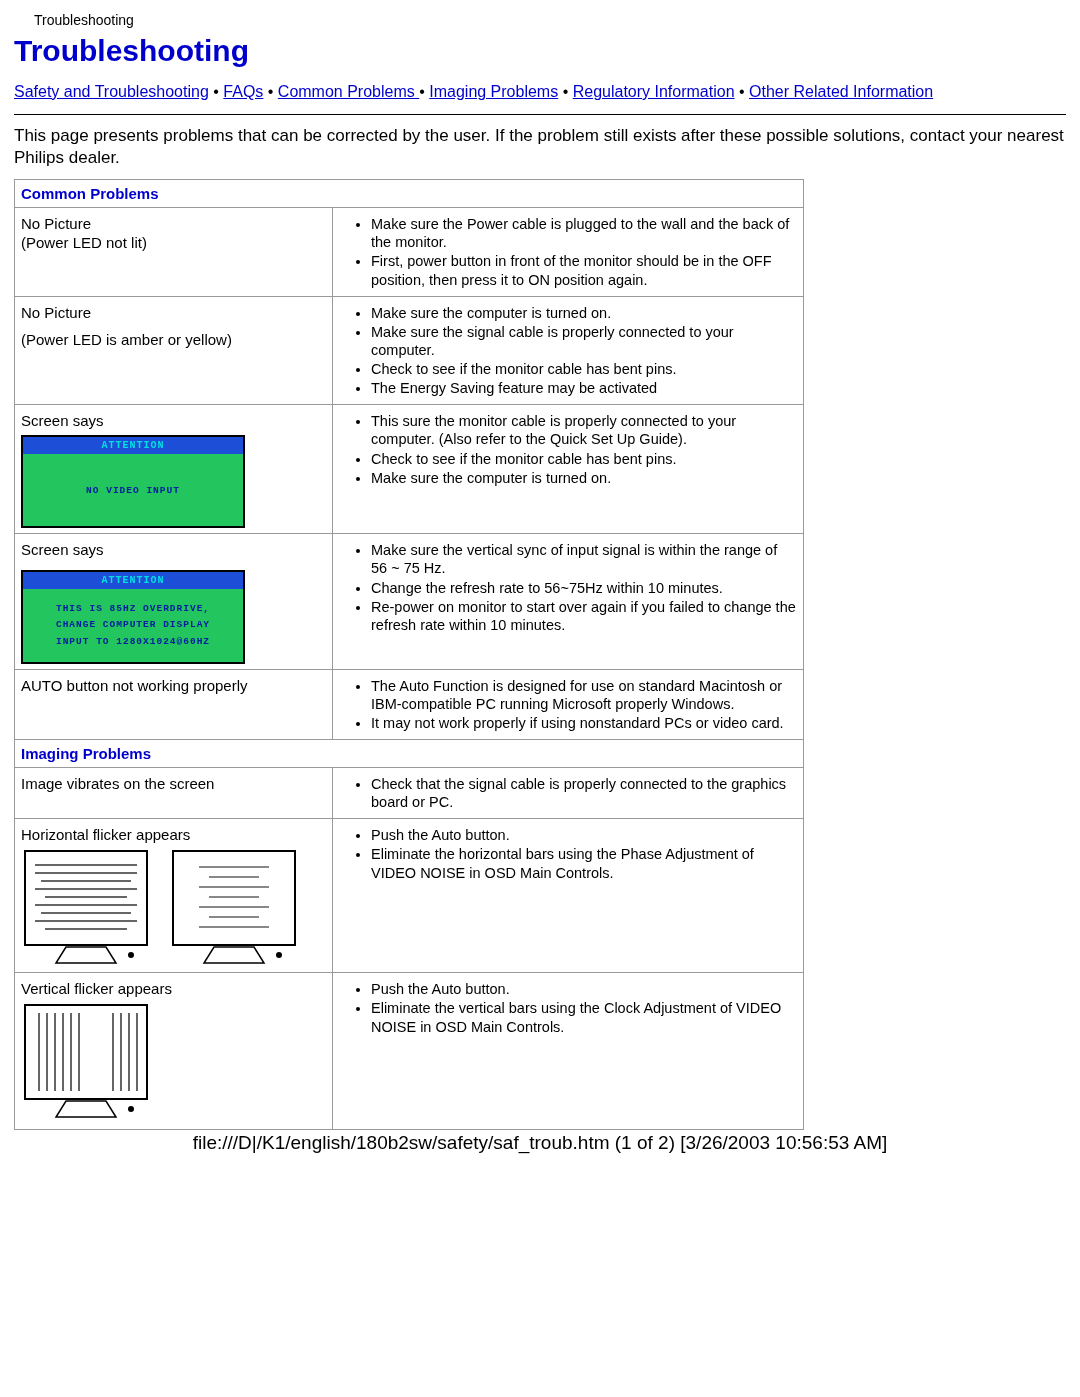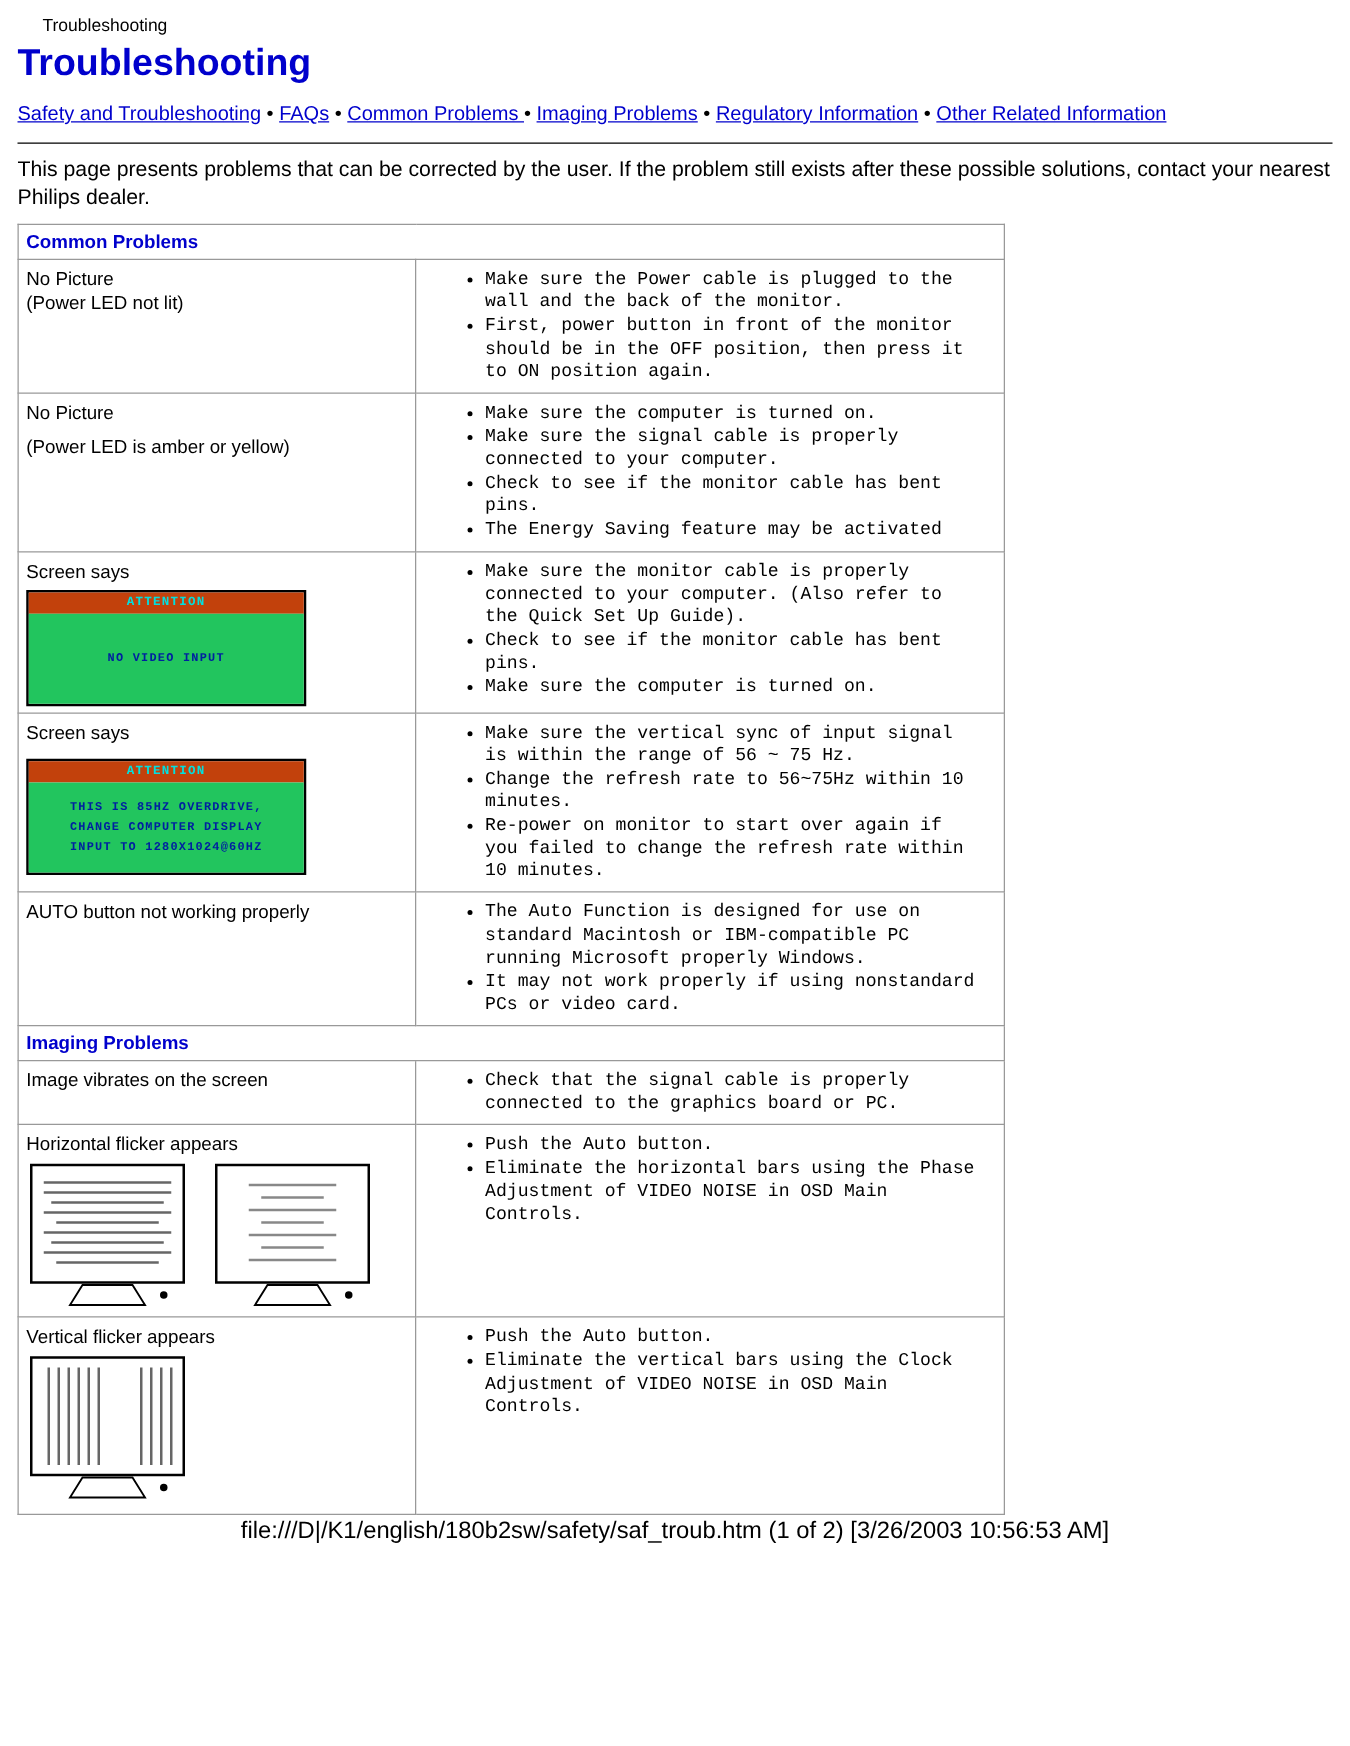--- a/index.html
+++ b/index.html
@@ -60,36 +60,35 @@
     color: #0000cc;
     font-size: 15px;
   }
   td.left-col { width: 305px; }
   .cell-label { margin: 2px 0; }
   ul.checklist {
     margin: 2px 0 2px 0;
     padding-left: 32px;
   }
   ul.checklist li {
-    margin: 1px 17px;
+    margin: 1px 0;
     font-size: 14.5px;
     line-height: 1.25;
-    font-family: Liberation Mono, monospace;
   }
   .osd-box {
     width: 220px;
     margin-top: 6px;
     border: 2px solid #000;
     font-family: "Courier New", monospace;
     font-weight: bold;
     text-align: center;
     letter-spacing: 1px;
   }
   .osd-red {
-    background: #c2410c;
+    background: #1d4ed8;
     color: #00e0e0;
     padding: 3px 0;
     font-size: 10px;
   }
   .osd-cyan {
     background: #22c55e;
     color: #0020a0;
     font-size: 9.5px;
     display: flex;
     flex-direction: column;
@@ -169,21 +168,21 @@
       <div class="cell-label">Screen says</div>
       <div class="osd-box">
         <div class="osd-red">ATTENTION</div>
         <div class="osd-cyan big">
           <div>NO VIDEO INPUT</div>
         </div>
       </div>
     </td>
     <td>
       <ul class="checklist">
-        <li>Make sure the monitor cable is properly connected to your computer. (Also refer to the Quick Set Up Guide).</li>
+        <li>This sure the monitor cable is properly connected to your computer. (Also refer to the Quick Set Up Guide).</li>
         <li>Check to see if the monitor cable has bent pins.</li>
         <li>Make sure the computer is turned on.</li>
       </ul>
     </td>
   </tr>
 
   <tr>
     <td class="left-col">
       <div class="cell-label">Screen says</div>
       <div class="osd-box" style="margin-top:12px">

